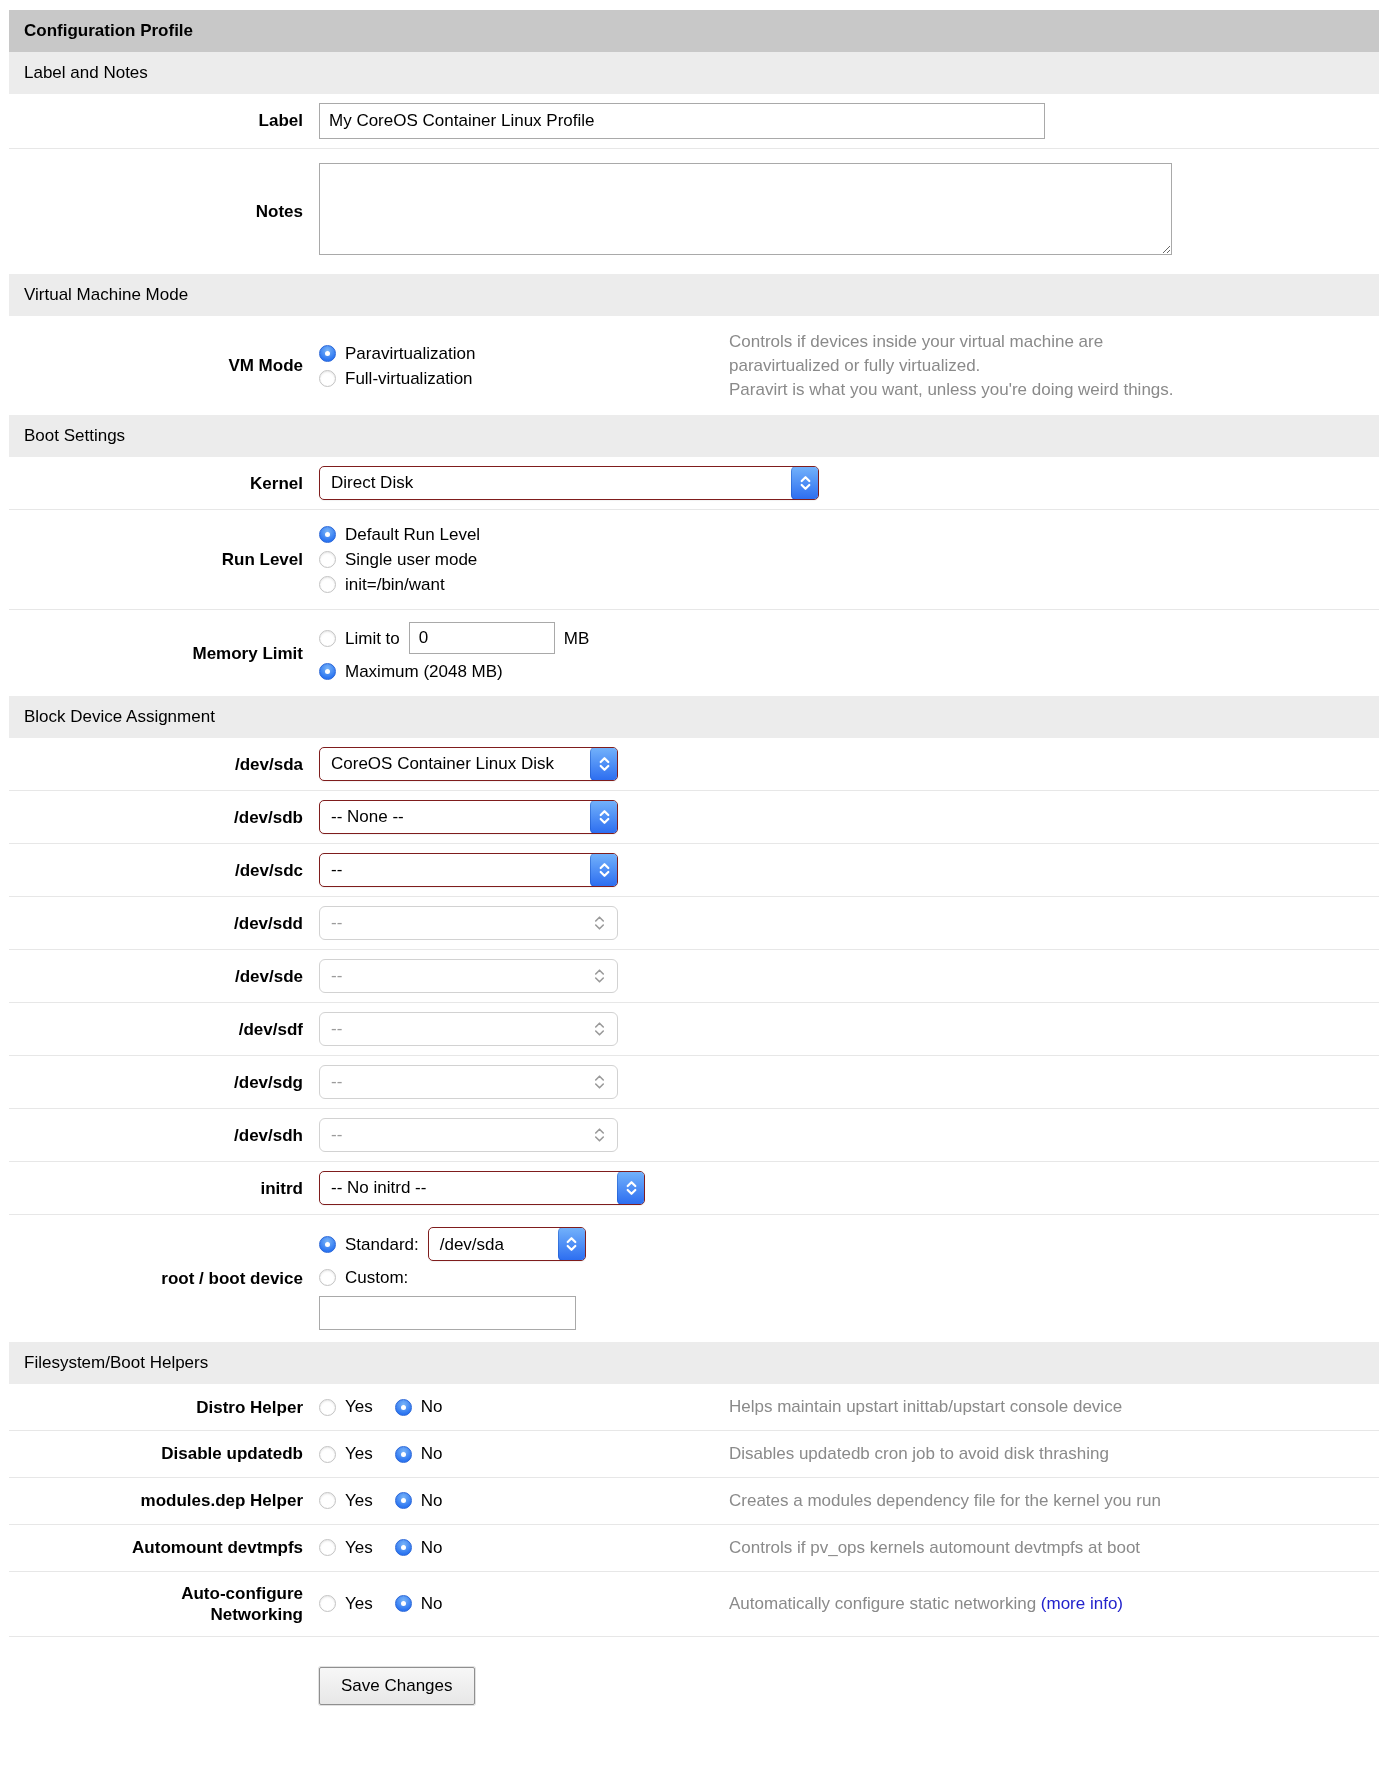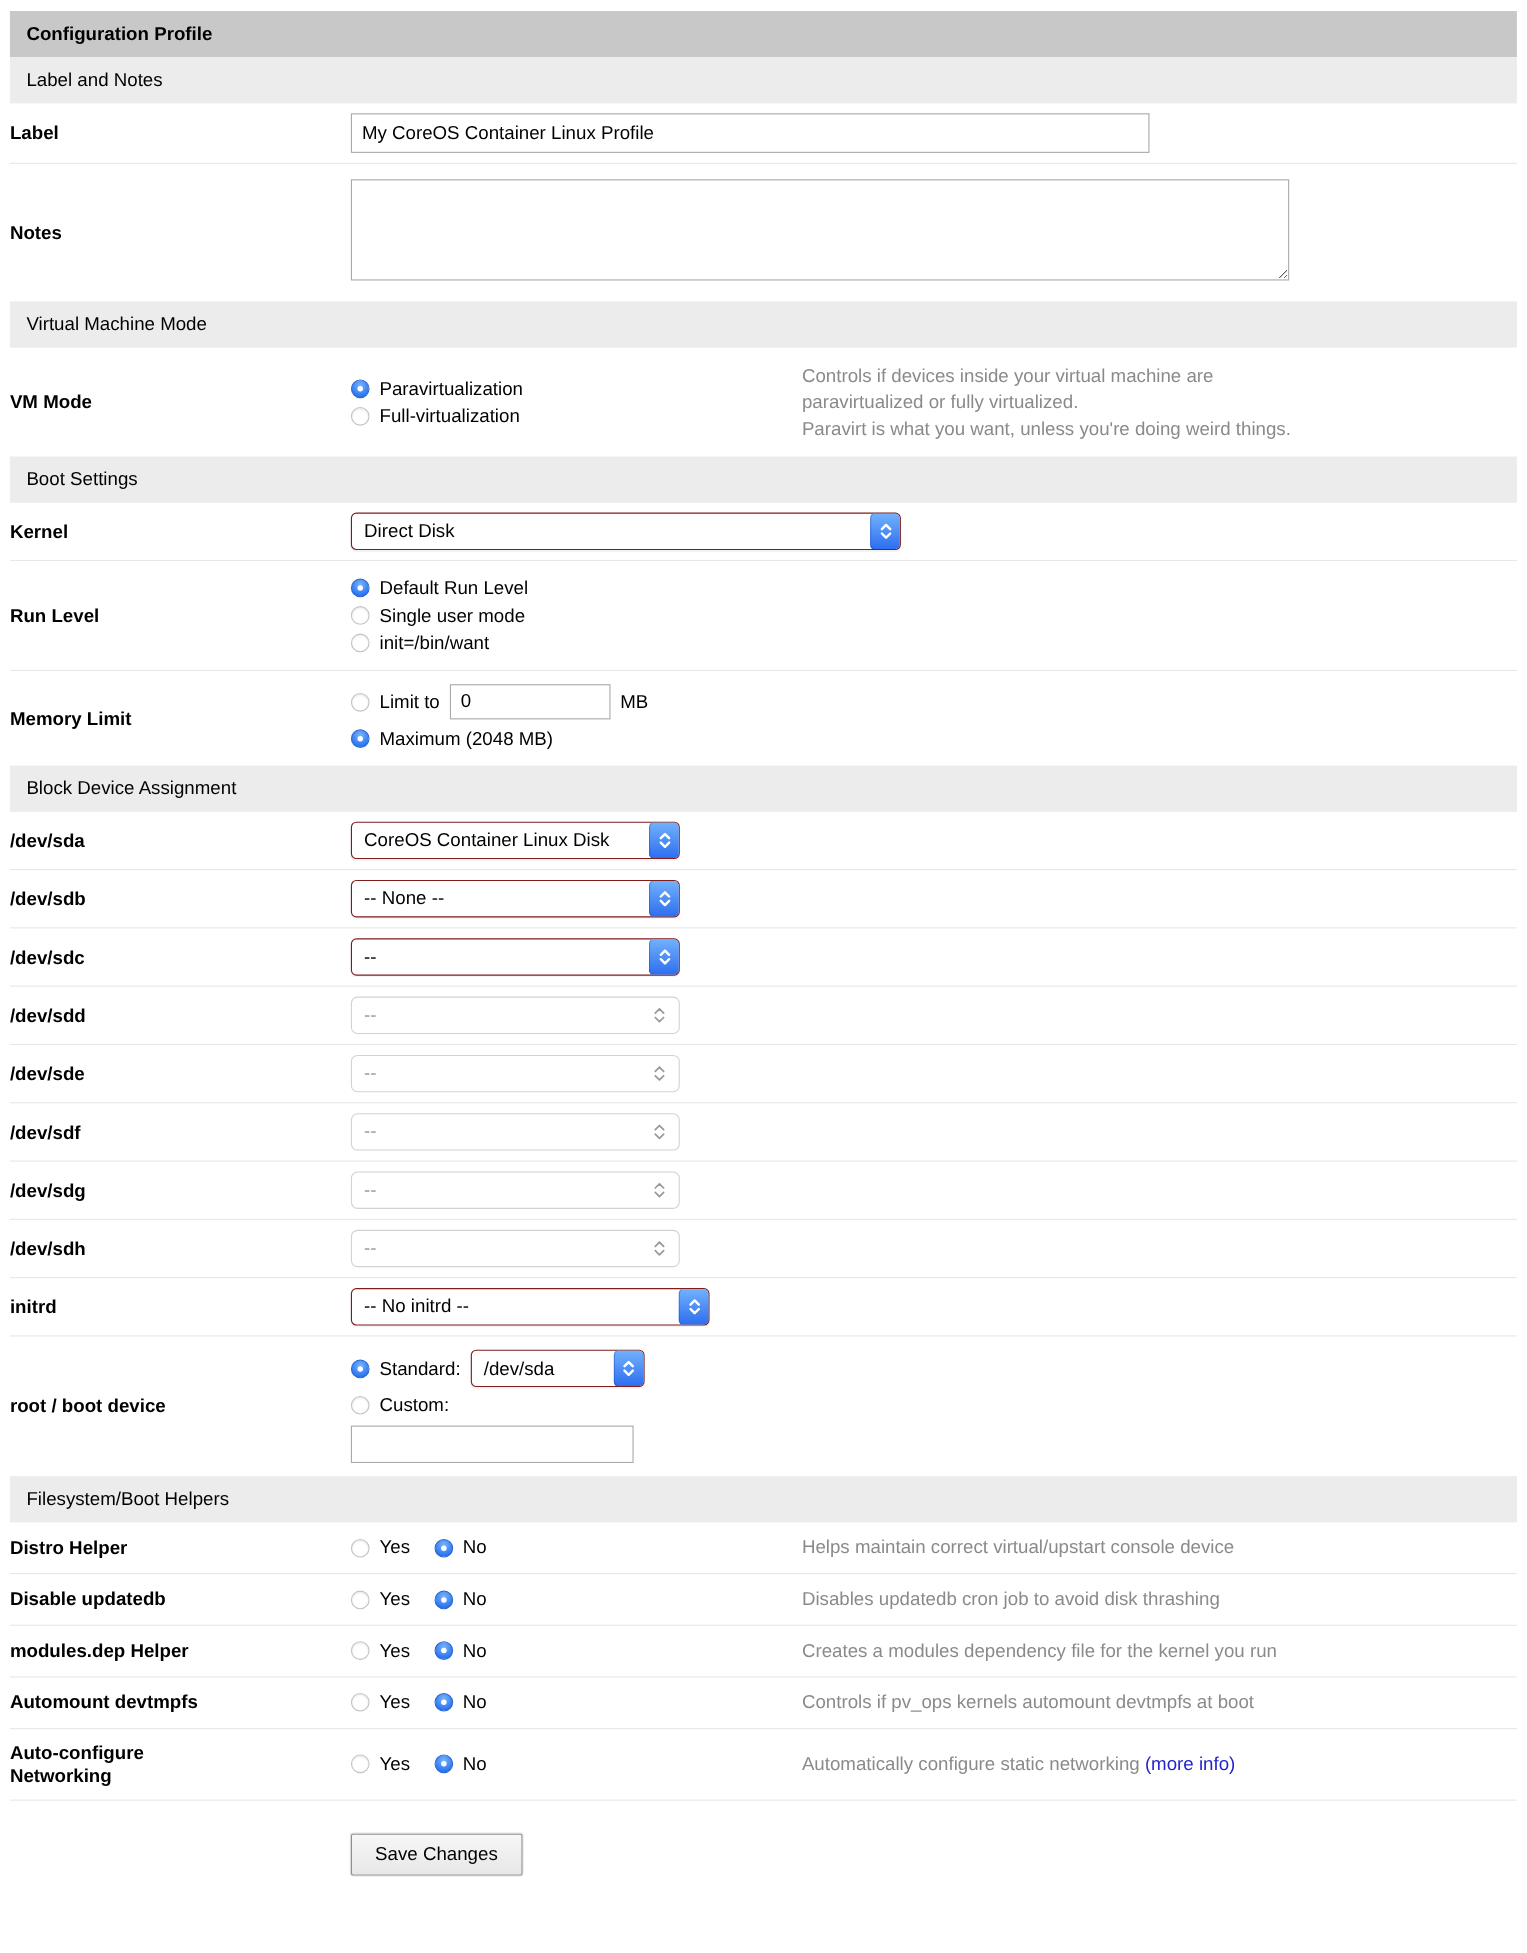--- a/index.html
+++ b/index.html
@@ -22,21 +22,21 @@
 
   .row {
     display:flex; align-items:center;
     border-bottom:1px solid #e7e7e7;
     padding:9px 0;
     box-sizing:border-box;
   }
   .row.no-border { border-bottom:none; }
   .col-label {
     flex:0 0 310px; box-sizing:border-box;
-    padding-right:16px;
+    text-align:right; padding-right:16px;
     font-weight:bold;
     line-height:1.25;
   }
   .col-control { flex:0 0 410px; box-sizing:border-box; }
   .col-help {
     flex:1; color:#8a8a8a; padding-right:16px;
     line-height:1.4;
   }
   .col-help .help-block { max-width:470px; }
   .link { color:#2323cc; cursor:pointer; }
@@ -401,21 +401,21 @@
     <div class="col-control">
       <div class="inline-radios">
         <span class="radio off"></span>
         <span>Yes</span>
         <span class="spacer"></span>
         <span class="radio on"></span>
         <span>No</span>
       </div>
     </div>
     <div class="col-help">
-      <span>Helps maintain correct virtual/upstart console device</span>
+      <span>Helps maintain upstart inittab/upstart console device</span>
     </div>
   </div>
 
   <div class="row" style="padding:11px 0;">
     <div class="col-label">Disable updatedb</div>
     <div class="col-control">
       <div class="inline-radios">
         <span class="radio off"></span>
         <span>Yes</span>
         <span class="spacer"></span>

